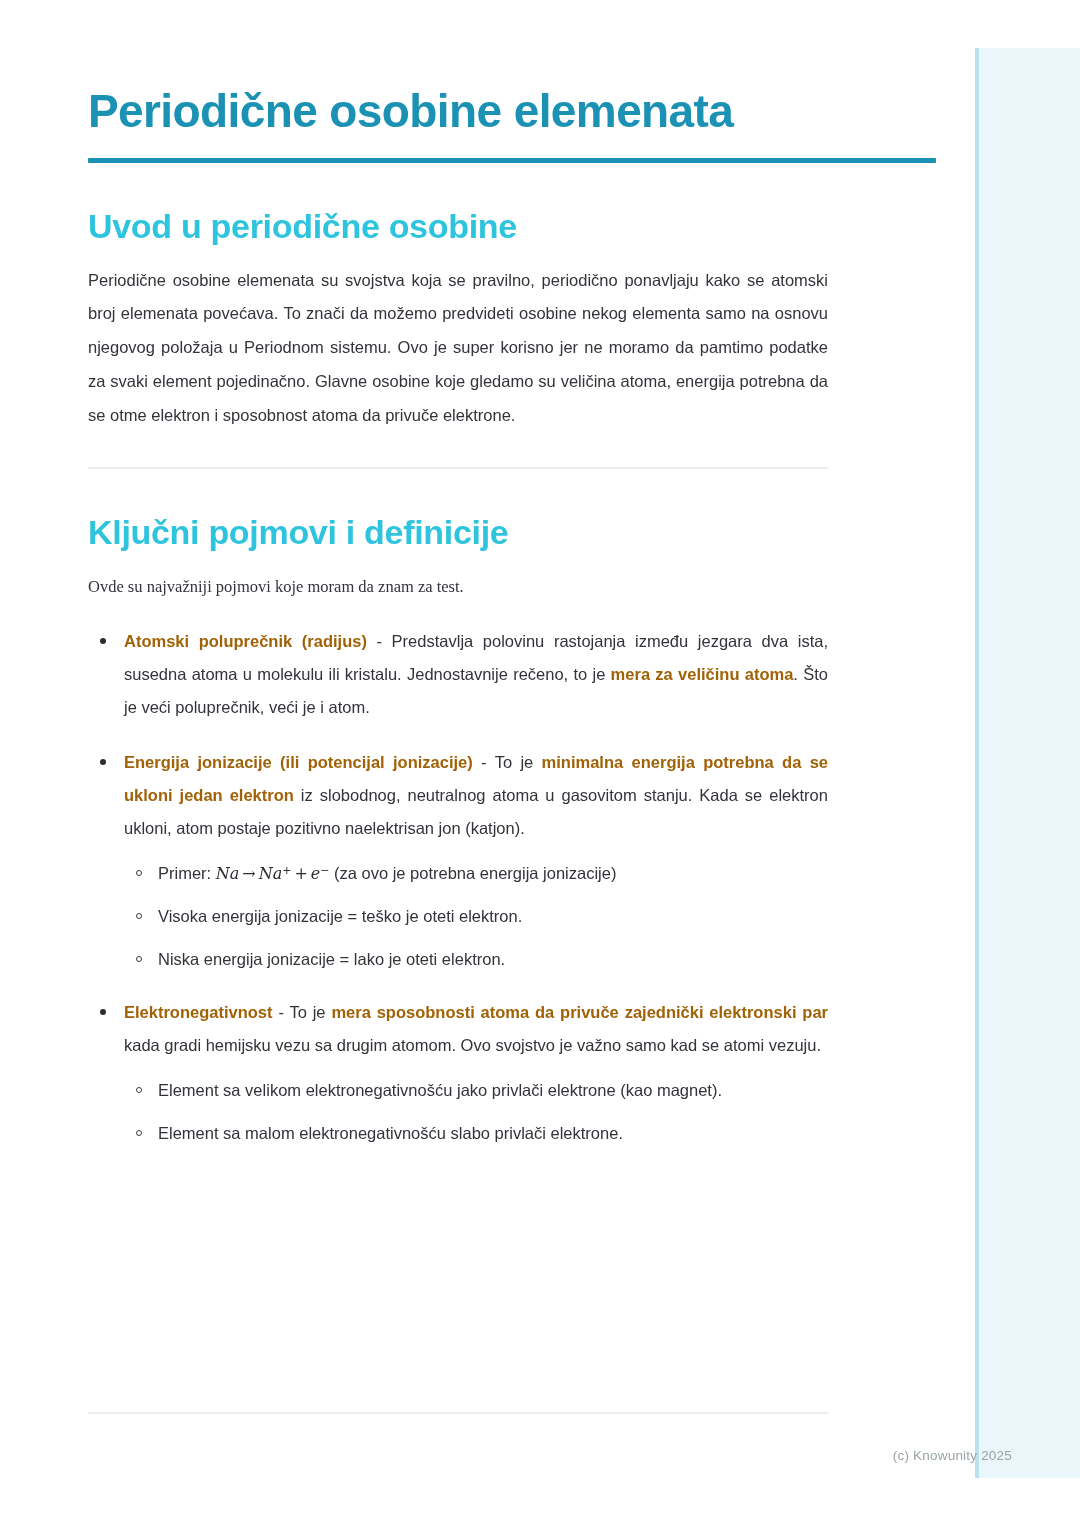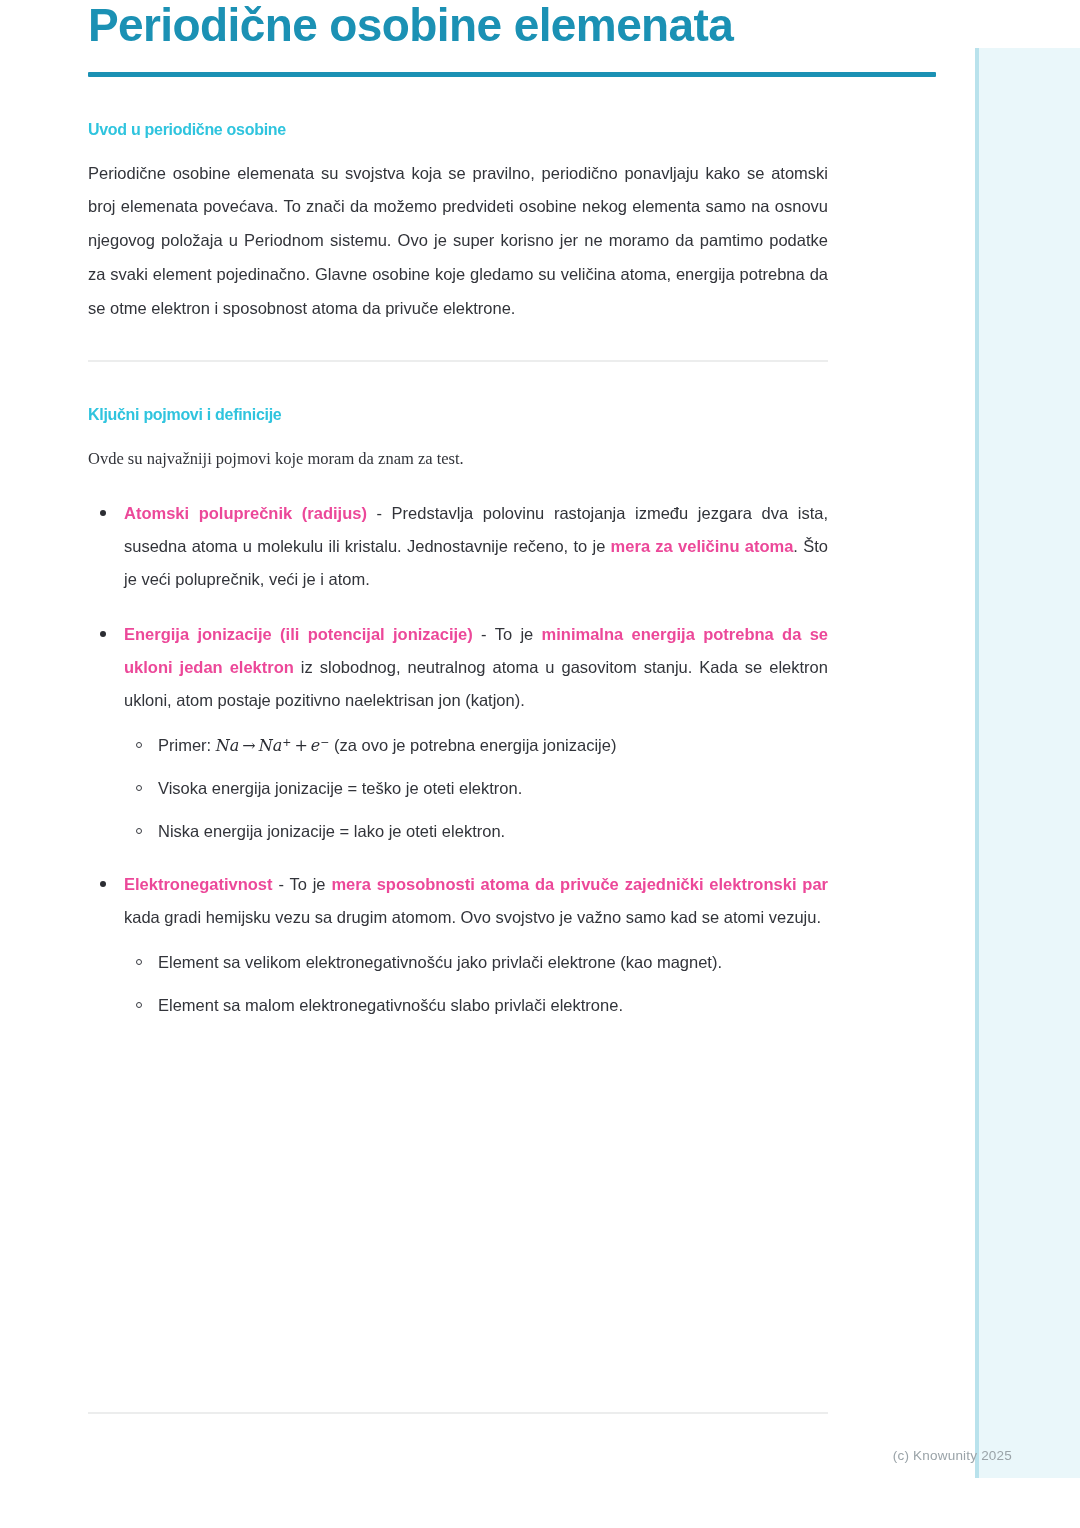--- a/index.html
+++ b/index.html
@@ -43,20 +43,21 @@
   .content {
     position: absolute;
     left: 88px;
     top: 0;
     width: 740px;
   }
 
   
   .doc-title {
     margin: 0;
+    padding-top: 86px;
     font-size: 46px;
     line-height: 1.12;
     font-weight: bold;
     letter-spacing: -0.6px;
     color: #1b91b4;
     width: 860px;
   }
   .title-rule {
     margin-top: 20px;
     width: 848px;
@@ -64,21 +65,21 @@
     background: #1b91b4;
     border-radius: 1px;
   }
 
   
   .section {
     margin-top: 44px;
   }
   .section-heading {
     margin: 0 0 18px 0;
-    font-size: 16px;
+    font-size: 34px;
     font-weight: bold;
     letter-spacing: -0.3px;
     color: #2fc4de;
   }
 
   
   .para {
     margin: 0;
     font-size: 16.5px;
     line-height: 2.05;
@@ -119,21 +120,21 @@
     position: absolute;
     left: 12px;
     top: 13px;
     width: 6px;
     height: 6px;
     border-radius: 50%;
     background: #2b2d33;
   }
   li.bullet-item b {
     font-weight: bold;
-    color: #ec4899;
+    color: #a16207;
   }
 
   ul.subbullets {
     list-style: none;
     margin: 8px 0 0 0;
     padding: 0;
   }
   ul.subbullets > li.subbullet-item {
     position: relative;
     padding-left: 34px;

